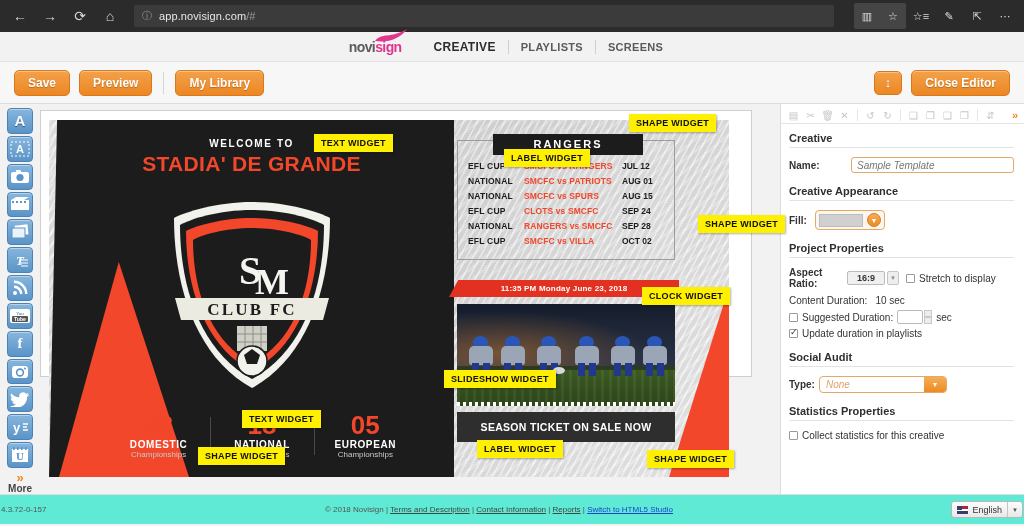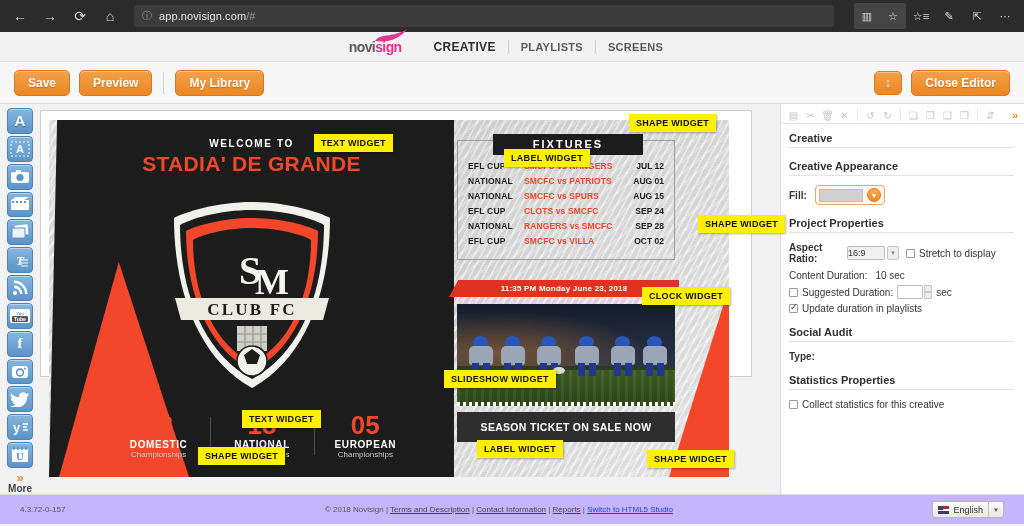--- a/index.html
+++ b/index.html
@@ -151,21 +151,21 @@
   .fx-title{
     position:absolute;left:36px;top:-6px;width:150px;height:21px;background:#1c1c1c;
     color:#fff;font-size:11px;font-weight:bold;letter-spacing:2px;text-align:center;line-height:21px;
   }
   .fx-box{
     border:1px solid #9c9c9c;padding:16px 10px 8px;background:rgba(255,255,255,.06);
   }
   .fx-row{display:flex;align-items:center;font-size:8.5px;margin:4px 0 5px;}
   .fx-comp{width:56px;color:#1c1c1c;font-weight:bold;letter-spacing:.2px;}
   .fx-match{flex:1;color:#f2472a;font-weight:bold;letter-spacing:.1px;}
-  .fx-date{width:42px;text-align:right;color:#1c1c1c;font-weight:bold;}
+  .fx-date{width:42px;text-align:left;color:#1c1c1c;font-weight:bold;}
 
   
   .clockbar{
     position:absolute;left:400px;top:160px;width:230px;height:17px;background:#e23120;
     clip-path:polygon(4% 0,100% 0,100% 100%,0 100%);
     color:#fff;font-size:8px;font-weight:bold;text-align:center;line-height:17px;letter-spacing:.2px;
   }
   
   .photo{
     position:absolute;left:408px;top:184px;width:218px;height:102px;
@@ -225,44 +225,44 @@
   }
   .finput.plain{border-color:#d9a56a;color:#333;font-style:normal;}
   .fill-box{
     display:inline-flex;align-items:center;gap:4px;border:1px solid #e3a96a;border-radius:4px;
     padding:2px 3px;background:#fdf6ee;
   }
   .fill-swatch{width:44px;height:13px;background:#d0d0d0;border:1px solid #bdbdbd;}
   .fill-arrow{width:14px;height:14px;border-radius:50%;background:linear-gradient(#f5ae55,#ec8b24);
     color:#fff;font-size:7px;display:flex;align-items:center;justify-content:center;border:1px solid #d9791c;}
   .ar-input{
-    width:38px;height:14px;border:1px solid #bbb;background:#f0f0f0;font-size:9px;text-align:left;
-    line-height:12px;color:#333;border-radius:2px;
+    width:38px;height:14px;border:1px solid #bbb;background:#f0f0f0;font-size:9px;text-align:center;
+    line-height:12px;color:#333;border-radius:2px;font-weight:bold;
   }
   .ar-spin{width:12px;height:14px;border:1px solid #c4c4c4;background:#eee;margin-left:2px;
     font-size:7px;display:flex;align-items:center;justify-content:center;color:#888;border-radius:2px;}
   .cb{width:9px;height:9px;border:1px solid #9a9a9a;background:#fff;display:inline-block;
     vertical-align:-1px;margin-right:4px;border-radius:1px;position:relative;}
   .cb.on:after{content:"✓";position:absolute;left:0px;top:-3px;font-size:9px;color:#333;}
   .cline{font-size:10px;color:#333;margin-bottom:4px;display:flex;align-items:center;}
   .dur-input{width:26px;height:14px;border:1px solid #bbb;background:#fff;margin:0 1px 0 4px;border-radius:2px;}
   .dur-spin{display:flex;flex-direction:column;margin-right:4px;}
   .dur-spin div{width:8px;height:7px;border:1px solid #c9c9c9;background:#f0ede6;}
   .sel-none{
     display:flex;align-items:center;width:128px;height:17px;border:1px solid #e3a96a;border-radius:4px;
     overflow:hidden;background:#fff;
   }
   .sel-none span{flex:1;padding-left:6px;font-style:italic;color:#e0a268;font-size:10px;}
   .sel-arrow{width:22px;height:100%;background:linear-gradient(#f5ae55,#ec8b24);
     display:flex;align-items:center;justify-content:center;color:#fff;font-size:7px;}
 
   
   .footer{
-    height:30px;background:#c4b5fd;border-top:1px solid #dcdcdc;
-    display:flex;align-items:center;padding:0 20px;font-size:8px;color:#555;
+    height:30px;background:#5eead4;border-top:1px solid #dcdcdc;
+    display:flex;align-items:center;padding:0 1px;font-size:8px;color:#555;
   }
   .footer .center{flex:1;text-align:center;}
   .footer a{color:#444;text-decoration:underline;}
   .footer a.blue{color:#1a3fd0;}
   .lang{
     display:flex;align-items:center;border:1px solid #b8b8b8;border-radius:3px;
     background:linear-gradient(#fcfcfc,#e8e8e8);height:17px;padding-left:5px;font-size:9px;color:#333;
   }
   .lang .flag{width:11px;height:8px;margin-right:4px;background:linear-gradient(#b22234 0 33%,#fff 33% 66%,#3c3b6e 66%);position:relative;}
   .lang .flag:after{content:"";position:absolute;left:0;top:0;width:5px;height:4px;background:#3c3b6e;}
@@ -498,21 +498,21 @@
               <div class="fx-comp">NATIONAL</div>
               <div class="fx-match">RANGERS vs SMCFC</div>
               <div class="fx-date">SEP 28</div>
             </div>
             <div class="fx-row">
               <div class="fx-comp">EFL CUP</div>
               <div class="fx-match">SMCFC vs VILLA</div>
               <div class="fx-date">OCT 02</div>
             </div>
           </div>
-          <div class="fx-title">FIXTURES</div>
+          <div class="fx-title">RANGERS</div>
         </div>
 
         <div class="clockbar">11:35 PM Monday June 23, 2018</div>
 
         <div class="photo">
           <div class="sky"></div>
           <div class="grass"></div>
           <div class="player" style="left:12px">
               <div class="helm"></div>
               <div class="body"></div>
@@ -585,20 +585,24 @@
       <div class="pt-ico">❑</div>
       <div class="pt-ico">❒</div>
       <div class="pt-sep"></div>
       <div class="pt-ico">⇵</div>
       <div class="pt-more">»</div>
     </div>
 
     <div class="props-body">
       <div class="sec-h">Creative</div>
 
+      <div class="frow">
+        <div class="flabel">Name:</div>
+        <input class="finput" placeholder="Sample Template" style="">
+      </div>
 
       <div class="sec-h sp">Creative Appearance</div>
       <div class="frow">
         <div class="flabel" style="width:26px">Fill:</div>
         <div class="fill-box">
           <div class="fill-swatch"></div>
           <div class="fill-arrow">▼</div>
         </div>
       </div>
 
@@ -630,20 +634,24 @@
       </div>
 
       <div class="cline">
         <span class="cb on"></span>
         <span>Update duration in playlists</span>
       </div>
 
       <div class="sec-h sp">Social Audit</div>
       <div class="frow">
         <div class="flabel" style="width:30px">Type:</div>
+        <div class="sel-none">
+          <span>None</span>
+          <div class="sel-arrow">▼</div>
+        </div>
       </div>
 
       <div class="sec-h sp">Statistics Properties</div>
       <div class="cline" style="margin-top:6px">
         <span class="cb"></span>
         <span>Collect statistics for this creative</span>
       </div>
     </div>
   </div>
 </div>

